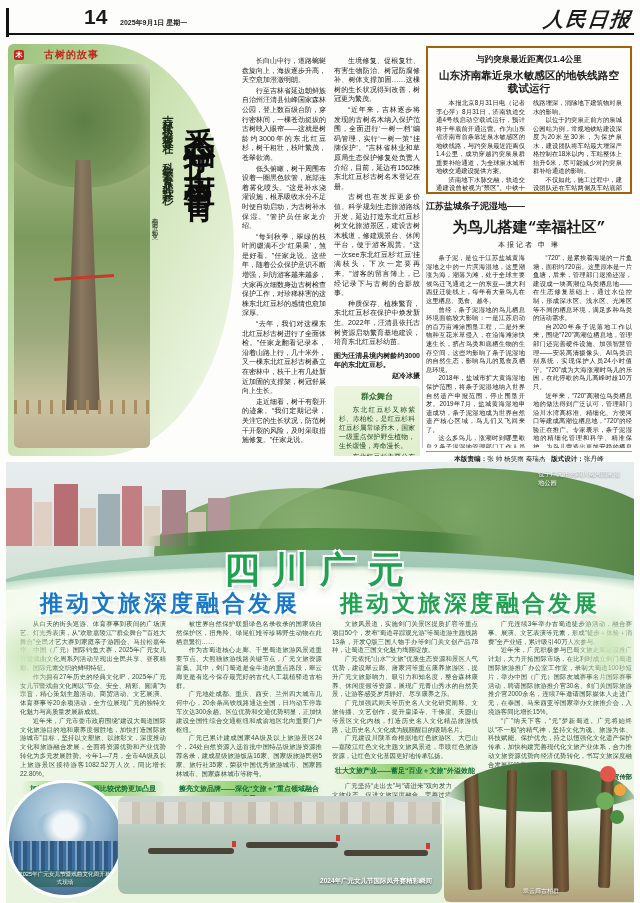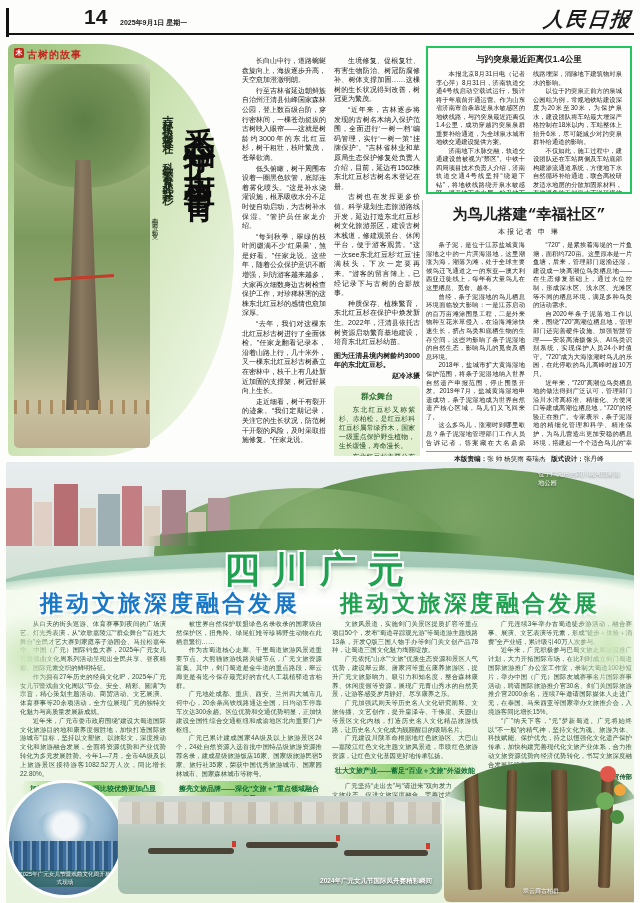--- a/index.html
+++ b/index.html
@@ -12,21 +12,21 @@
   .hdr-pageno{position:absolute;left:78px;top:1px;font-size:21px;font-weight:bold;}
   .hdr-date{position:absolute;left:114px;top:14px;font-size:7px;color:#222;font-weight:bold;}
   .hdr-masthead{position:absolute;right:2px;top:2px;font-size:20px;font-weight:bold;font-style:italic;
         font-family:"Liberation Serif",serif;letter-spacing:2px;transform:skewX(-6deg);}
   .hdr-rule{position:absolute;left:6px;top:33px;right:6px;height:2px;background:#141414;}
   
   .tree-panel{position:absolute;left:8px;top:44px;width:226px;height:412px;
         background:linear-gradient(115deg,#9cc27c,#cde3b4 45%,#eef6e4 90%);
         border-top-right-radius:150px 230px;border-bottom-right-radius:150px 230px;
         border-radius:6px 150px 150px 6px / 6px 230px 230px 6px;}
-  .badge{position:absolute;left:6px;top:4px;display:flex;align-items:flex-start;gap:3px;}
+  .badge{position:absolute;left:6px;top:4px;display:flex;align-items:center;gap:20px;}
   .badge-icon{width:10px;height:10px;background:#c2271d;border-radius:2px;color:#fff;font-size:7px;
         line-height:10px;text-align:center;font-weight:bold;}
   .badge-label{font-size:10px;font-weight:bold;color:#c2271d;letter-spacing:1px;}
   .tree-photo{position:absolute;left:6px;top:20px;width:136px;height:384px;border-radius:5px;overflow:hidden;
         background:linear-gradient(#d8e4c2 0%,#a9bd88 18%,#7d9a5e 45%,#9aa97b 70%,#c9c2a0 88%,#bdb091 100%);}
   .tp-canopy{position:absolute;left:-20px;top:-26px;width:180px;height:150px;border-radius:50%;
         background:radial-gradient(circle at 50% 55%,#5d7f46 0%,#76945a 45%,rgba(118,148,90,0) 72%);}
   .tp-trunk{position:absolute;left:52px;top:96px;width:34px;height:250px;
         background:linear-gradient(90deg,#5c5040,#8a7a60 45%,#6b5d49);
         clip-path:polygon(28% 0,72% 0,100% 100%,0 100%);}
@@ -43,21 +43,21 @@
   .tcol1{left:242px;width:84px;}
   .tcol2{left:334px;width:86px;}
   .tcol p{margin:0 0 1px;font-size:7px;line-height:9.6px;text-align:justify;text-indent:2em;color:#1b1b1b;}
   .tcaption{margin-top:4px;font-size:7px;line-height:9.4px;font-weight:bold;text-align:justify;}
   .tcredit{font-size:7px;font-weight:bold;text-align:right;margin-top:1px;}
   .infobox{margin-top:5px;background:linear-gradient(#ecf5de,#d6eabf);border-radius:4px;padding:5px 5px 6px;}
   .infobox-title{text-align:center;font-size:8px;font-weight:bold;color:#2c6e2f;margin-bottom:3px;}
   .infobox p{font-size:6.8px;line-height:9.2px;color:#234b25;}
   
   .metro-box{position:absolute;left:426px;top:46px;width:206px;height:148px;box-sizing:border-box;
-        border:2px solid #22c55e;padding:6px 8px;overflow:hidden;background:#fffdfb;}
+        border:2px solid #a16207;padding:6px 8px;overflow:hidden;background:#fffdfb;}
   .metro-kicker{text-align:center;font-size:8.5px;font-weight:bold;margin-bottom:3px;}
   .metro-headline{text-align:center;font-size:10.6px;font-weight:900;line-height:13px;font-family:"Liberation Serif",serif;}
   .metro-body{margin-top:4px;column-count:2;column-gap:8px;}
   .metro-body p{margin:0;font-size:6.3px;line-height:8.5px;text-align:justify;text-indent:2em;color:#222;}
   .vrule{position:absolute;left:422px;top:200px;width:1px;height:248px;background:#c2c2c2;}
   .bird{position:absolute;left:426px;top:200px;width:206px;height:248px;overflow:hidden;}
   .bird-kicker{font-size:9px;font-weight:bold;}
   .bird-headline{text-align:center;font-size:15px;font-weight:900;margin:5px 0 3px;font-family:Liberation Mono, monospace;}
   .bird-byline{text-align:center;font-size:7px;margin-bottom:4px;letter-spacing:2px;}
   .bird-body{column-count:2;column-gap:8px;}
@@ -173,30 +173,32 @@
     <div class="tcredit">赵冷冰摄</div>
     <div class="infobox">
       <div class="infobox-title">群众舞台</div>
       <p>东北红豆杉又称紫杉、赤柏松，是红豆杉科红豆杉属常绿乔木，国家一级重点保护野生植物，生长缓慢，寿命漫长。</p>
       <p>东北红豆杉主要分布在东北地区，喜阴耐寒，适宜生长在海拔500米至1000米的气候冷凉、湿度较高的环境，常散生于林中。</p>
     </div>
   </div>
 
   <div class="metro-box">
     <div class="metro-kicker">与趵突泉最近距离仅1.4公里</div>
+    <div class="metro-headline">山东济南靠近泉水敏感区的地铁线路空载试运行</div>
     <div class="metro-body">
       <p>本报北京8月31日电（记者李心萍）8月31日，济南轨道交通4号线启动空载试运行，预计将于年底前开通运营。作为山东省济南市首条靠近泉水敏感区的地铁线路，与趵突泉最近距离仅1.4公里，成功穿越趵突泉泉群重要补给通道，为全球泉水城市地铁交通建设提供方案。</p>
       <p>济南地下水脉交融，轨道交通建设曾被视为“禁区”。中铁十四局项目技术负责人介绍，济南轨道交通4号线坚持“绕避下钻”，将地铁线路绕开泉水敏感区，避开地下含水层，抬升地下线路埋深，消除地下建筑物对泉水的影响。</p>
       <p>以位于趵突泉正前方的泉城公园站为例，常规地铁站建设深度为20米至30米，为保护泉水，建设团队将车站最大埋深严格控制在18米以内，车站整体上抬升6米，尽可能减少对趵突泉群补给通道的影响。</p>
       <p>不仅如此，施工过程中，建设团队还在车站两侧及车站底部构建渗流通道系统，方便地下水自然循环补给通道，联合高校研发适水地层的分散加固浆材料，有效避免施工对泉水下渗环境的影响。</p>
     </div>
   </div>
 
   <div class="vrule"></div>
   <div class="bird">
+    <div class="bird-kicker">江苏盐城条子泥湿地——</div>
     <div class="bird-headline">为鸟儿搭建“幸福社区”</div>
     <div class="bird-byline">本报记者 申 琳</div>
     <div class="bird-body">
       <p>条子泥，是位于江苏盐城黄海湿地之中的一片滨海湿地，这里潮涨为海，潮落为滩，处于全球主要候鸟迁飞通道之一的东亚—澳大利西亚迁徙线上，每年有大量鸟儿在这里栖息、觅食、越冬。</p>
       <p>曾经，条子泥湿地的鸟儿栖息环境面临较大影响：一是江苏启动的百万亩滩涂围垦工程，二是外来物种互花米草侵入，在沿海滩涂快速生长，挤占鸟类和底栖生物的生存空间，这些均影响了条子泥湿地的自然生态，影响鸟儿的觅食及栖息环境。</p>
       <p>2018年，盐城市扩大黄海湿地保护范围，将条子泥湿地纳入世界自然遗产申报范围，停止围垦开发。2019年7月，盐城黄海湿地申遗成功，条子泥湿地成为世界自然遗产核心区域，鸟儿们又飞回来了。</p>
       <p>这么多鸟儿，涨潮时到哪里歇息？条子泥湿地管理部门工作人员告诉记者，答案藏在大名鼎鼎的“720”里。</p>
       <p>“720”，是紧挨着海堤的一片鱼塘，面积约720亩。这里原本是一片鱼塘，后来，管理部门退渔还湿，建设成一块高潮位鸟类栖息地——在生态修复基础上，通过水位控制，形成深水区、浅水区、光滩区等不同的栖息环境，满足多种鸟类的活动需求。</p>
       <p>自2020年条子泥落地工作以来，围绕“720”高潮位栖息地，管理部门还完善硬件设施、加强智慧管理——安装高清摄像头、AI鸟类识别系统，实现保护人员24小时值守。“720”成为大海涨潮时鸟儿的乐园，在此停歇的鸟儿高峰时超10万只。</p>
       <p>近年来，“720”高潮位鸟类栖息地的做法得到广泛认可，管理部门沿川水湾高标准、精细化、方便河口等建成高潮位栖息地，“720”的经验正在推广。专家表示，条子泥湿地的精细化管理和科学、精准保护，为鸟儿营造出更加安稳的栖息环境，搭建起一个个适合鸟儿的“幸福社区”。</p>

